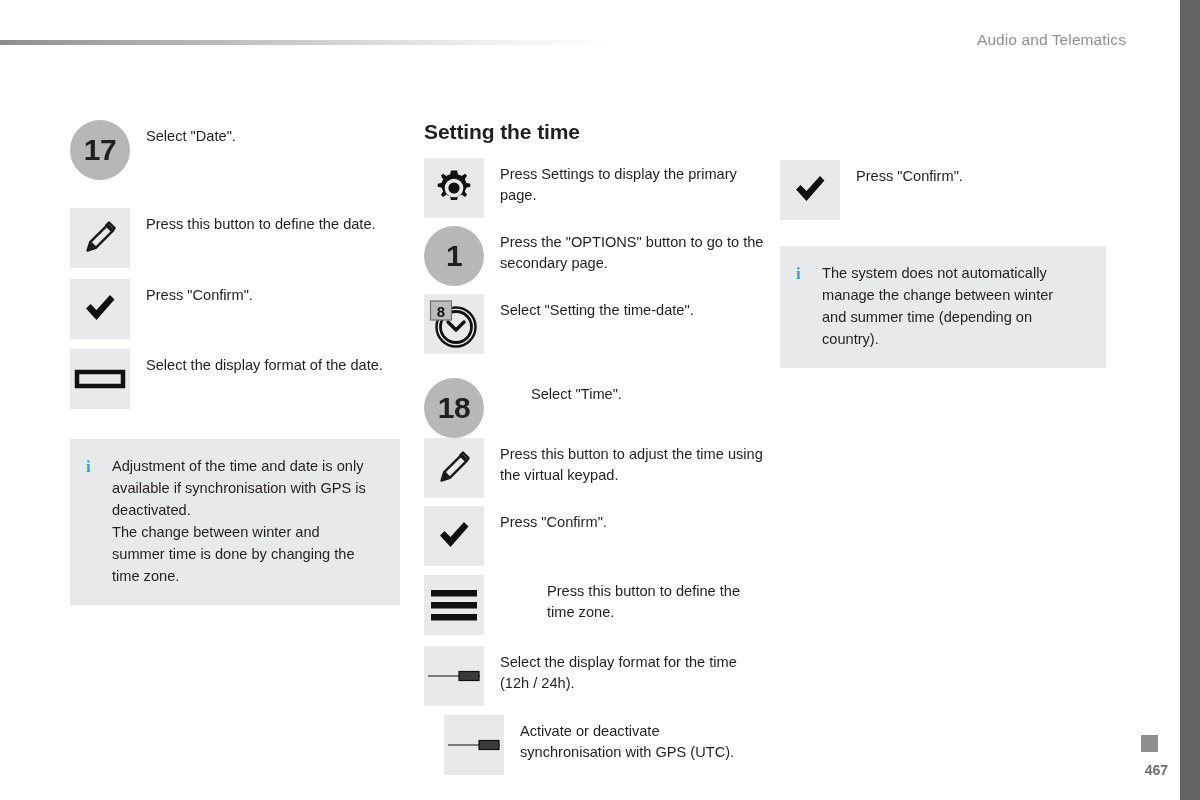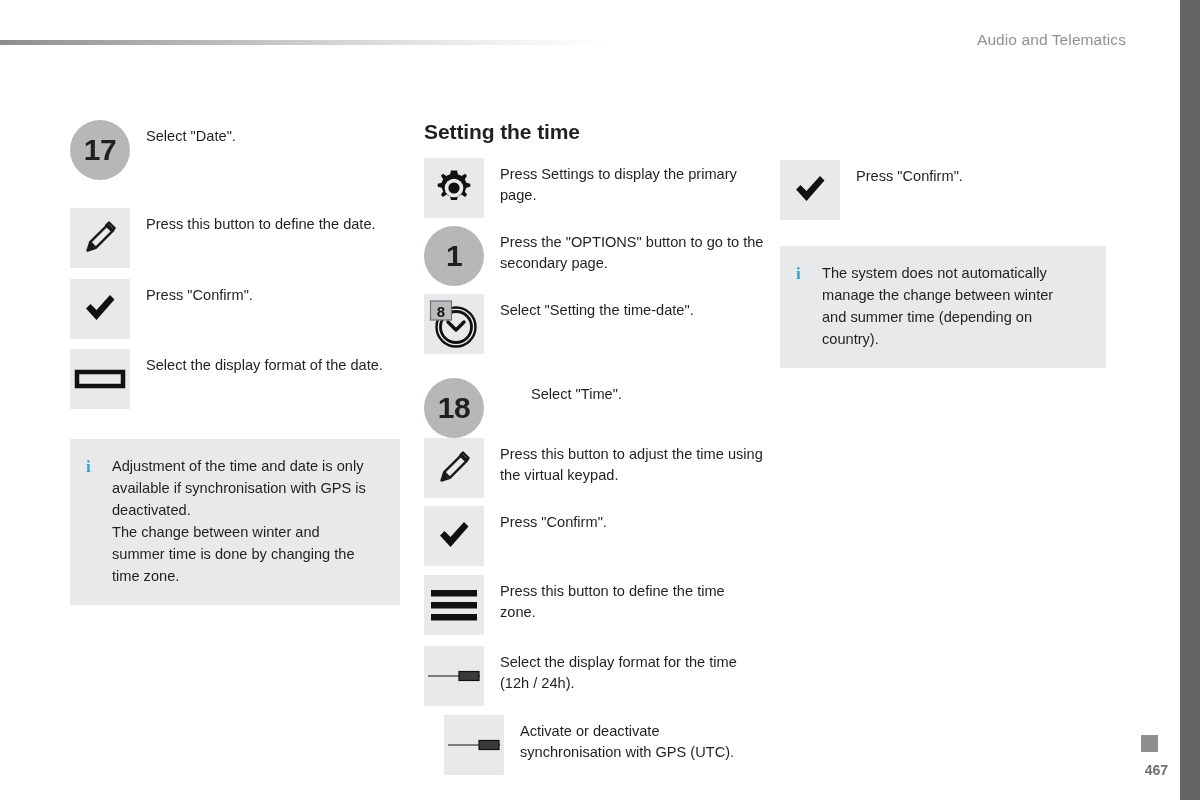--- a/index.html
+++ b/index.html
@@ -254,21 +254,21 @@
           <div class="step-text">Press this button to adjust the time using the virtual keypad.</div>
         </div>
         <div class="step" style="margin-top: 8px;">
           <div class="icon-slot gray-box">
             <svg class="glyph" width="40" height="40" viewBox="0 0 40 40">
         <path d="M6 19.5 L10.5 15 L16.5 21 L30 6 L34.5 10.5 L16.5 31 Z" fill="#111111"></path>
       </svg>
           </div>
           <div class="step-text">Press "<b>Confirm</b>".</div>
         </div>
-        <div class="step" style="margin-top: 9px;">
+        <div class="step" style="margin-top: 9px; gap: 47px;">
           <div class="icon-slot gray-box">
             <svg class="glyph" width="52" height="52" viewBox="0 0 52 52">
         <rect x="3" y="11" width="46" height="6.5" fill="#111111"></rect>
         <rect x="3" y="23" width="46" height="6.5" fill="#111111"></rect>
         <rect x="3" y="35" width="46" height="6.5" fill="#111111"></rect>
       </svg>
           </div>
           <div class="step-text">Press this button to define the time zone.</div>
         </div>
         <div class="step" style="margin-top: 11px;">

